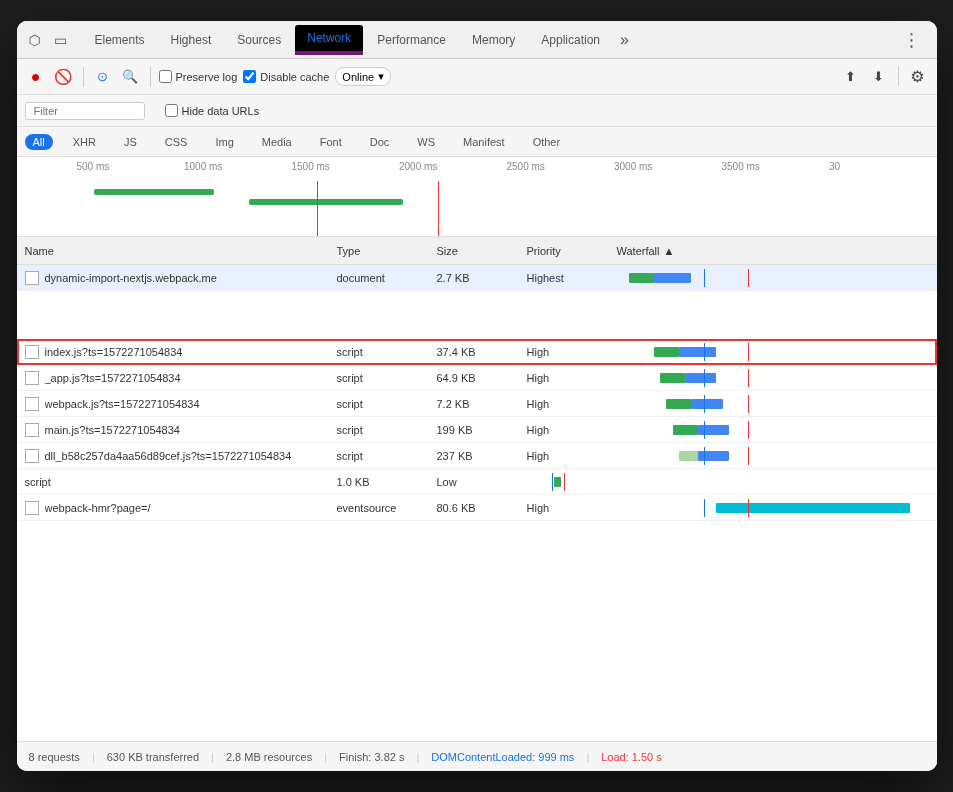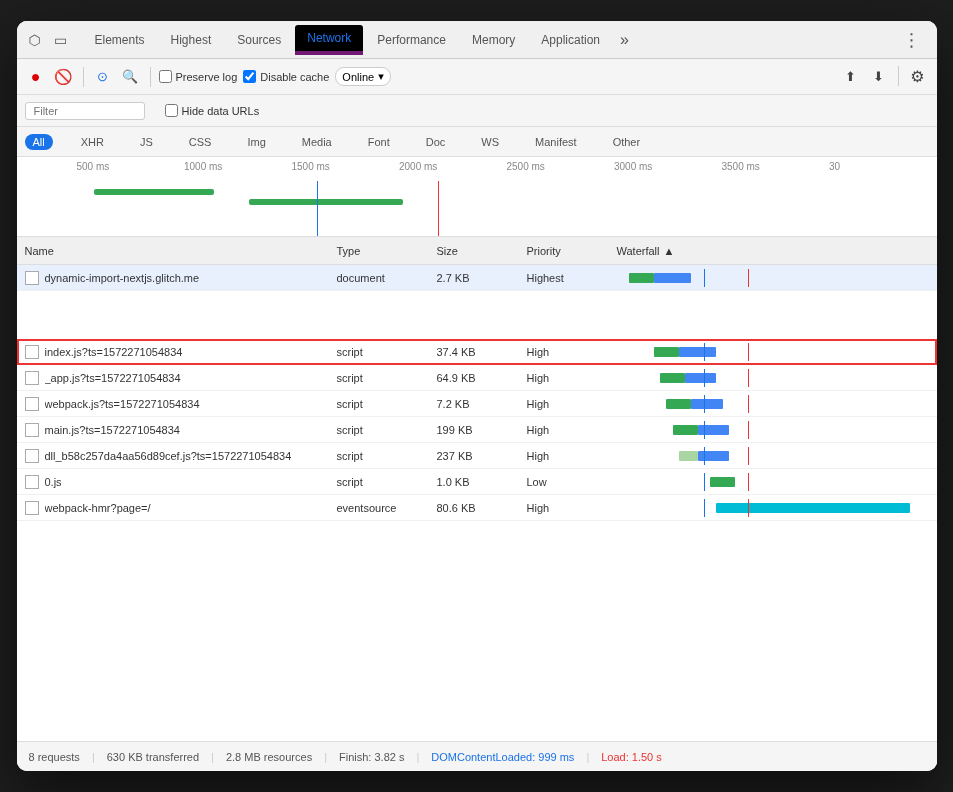--- a/index.html
+++ b/index.html
@@ -182,21 +182,21 @@
       gap: 4px;
       font-size: 11px;
       color: #333;
     }
     .type-filter {
       display: flex;
       align-items: center;
       padding: 2px 8px;
       border-bottom: 1px solid #ddd;
       background: #f5f5f5;
-      gap: 20px;
+      gap: 12px;
       height: 30px;
     }
     .type-btn {
       padding: 2px 8px;
       font-size: 11px;
       cursor: pointer;
       border-radius: 3px;
       color: #555;
       border: none;
       background: none;
@@ -430,21 +430,21 @@
         <span>Waterfall</span>
         <span>▲</span>
       </div>
     </div>
 
     <div class="table-body">
 
       <div class="table-row selected">
         <div class="row-name">
           <div class="row-icon"></div>
-          <span class="row-name-text">dynamic-import-nextjs.glitch.me</span>
+          <span class="row-name-text">dynamic-import-nextjs.webpack.me</span>
         </div>
         <div>document</div>
         <div>2.7 KB</div>
         <div>Highest</div>
         <div class="waterfall-cell">
           <div class="waterfall-bar bar-green" style="left:4%;width:8%;"></div>
           <div class="waterfall-bar bar-blue" style="left:12%;width:12%;"></div>
           <div class="wf-vline wf-blue" style="left:28%;"></div>
           <div class="wf-vline wf-red" style="left:42%;"></div>
         </div>
@@ -524,24 +524,20 @@
         <div>High</div>
         <div class="waterfall-cell">
           <div class="waterfall-bar bar-light" style="left:20%;width:6%;"></div>
           <div class="waterfall-bar bar-blue" style="left:26%;width:10%;"></div>
           <div class="wf-vline wf-blue" style="left:28%;"></div>
           <div class="wf-vline wf-red" style="left:42%;"></div>
         </div>
       </div>
 
       <div class="table-row">
-        <div class="row-name">
-          <div class="row-icon"></div>
-          <span class="row-name-text">0.js</span>
-        </div>
         <div>script</div>
         <div>1.0 KB</div>
         <div>Low</div>
         <div class="waterfall-cell">
           <div class="waterfall-bar bar-green" style="left:30%;width:8%;"></div>
           <div class="wf-vline wf-blue" style="left:28%;"></div>
           <div class="wf-vline wf-red" style="left:42%;"></div>
         </div>
       </div>
 

